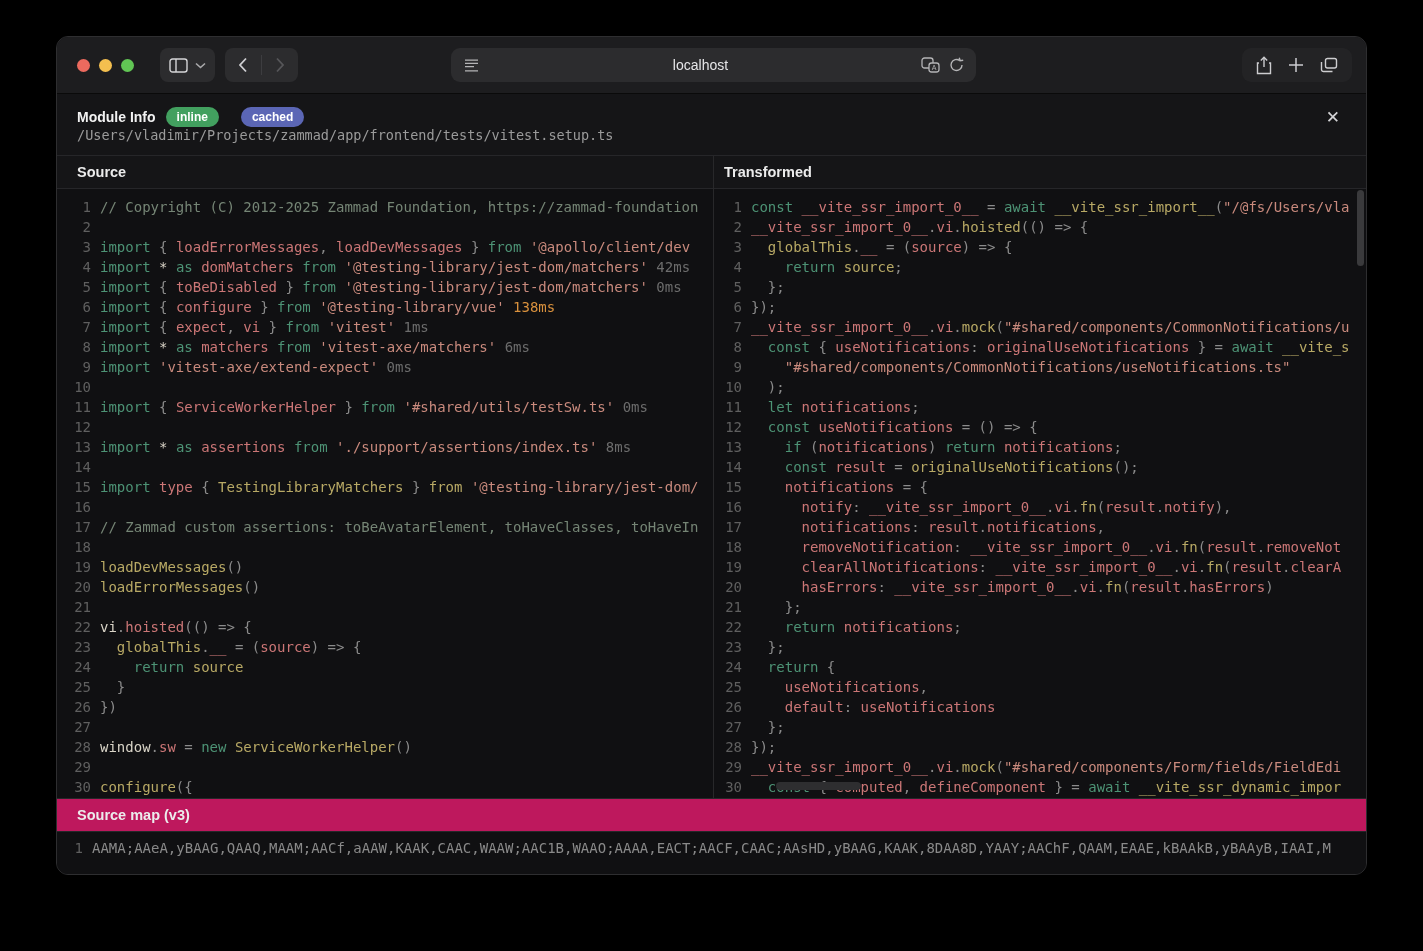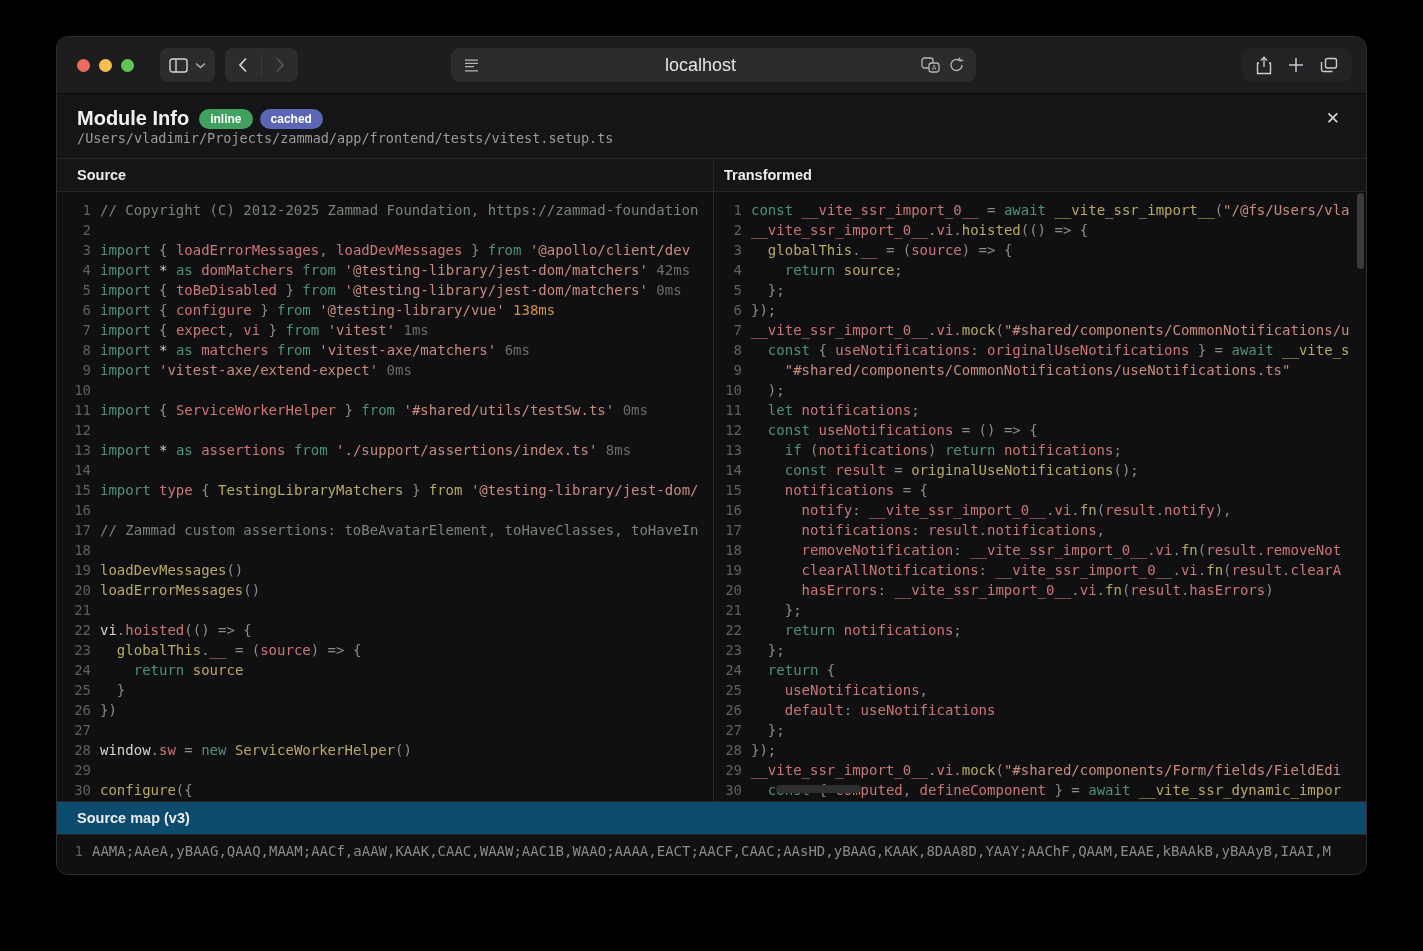--- a/index.html
+++ b/index.html
@@ -14,31 +14,31 @@
   .traffic{display:flex;gap:9px;margin-left:20px;}
   .light{width:13px;height:13px;border-radius:50%;}
   .light.r{background:var(--tl-red);} .light.y{background:var(--tl-yellow);} .light.g{background:var(--tl-green);}
   .tb-group{background:#2c2c2e;border-radius:8px;height:34px;display:flex;align-items:center;}
   .tb-sidebar{margin-left:26px;padding:0 9px;gap:7px;}
   .tb-nav{margin-left:10px;}
   .tb-nav .half{width:36px;height:34px;display:flex;align-items:center;justify-content:center;}
   .tb-nav .divider{width:1px;height:20px;background:#3d3d40;}
   .urlbar{position:absolute;left:394px;top:11px;width:525px;height:34px;background:#2c2c2e;
           border-radius:9px;display:flex;align-items:center;padding:0 12px;box-sizing:border-box;}
-  .urlbar .host{flex:1;text-align:center;color:#e6e6e8;font-size:18px;}
+  .urlbar .host{flex:1;text-align:center;color:#e6e6e8;font-size:14px;}
   .right-group{position:absolute;right:14px;top:11px;height:34px;display:flex;align-items:center;
                gap:8px;background:#232325;border-radius:9px;padding:0 10px;}
   .icon-btn{display:flex;align-items:center;justify-content:center;background:none;border:none;padding:4px;cursor:default;}
   svg.ic{display:block;}
 
   
   .module-header{background:#151517;padding:13px 20px 12px 20px;border-bottom:1px solid #262629;}
   .mh-row{display:flex;align-items:center;gap:10px;}
-  .mh-title{color:#f2f2f2;font-size:20px;font-weight:700;margin:0;}
-  .badges{display:flex;gap:7px;}
+  .mh-title{color:#f2f2f2;font-size:14px;font-weight:700;margin:0;}
+  .badges{display:flex;gap:22px;}
   .pill{color:#fff;font-size:12px;font-weight:700;border-radius:999px;padding:4px 11px;line-height:1;}
   .mh-spacer{flex:1;}
   .timings{display:flex;gap:11px;}
   .close-btn{background:none;border:none;color:#d3d3d5;font-size:17px;line-height:1;margin-left:10px;cursor:default;}
   .mh-path{color:#9b9b9b;font-size:13.5px;font-family:"DejaVu Sans Mono",monospace;}
 
   
   .panes{display:flex;height:642px;justify-content:flex-end;}
   .pane{width:657px;box-sizing:border-box;display:flex;flex-direction:column;position:relative;}
   .pane.right{width:654px;border-left:1px solid #28282a;}
@@ -53,21 +53,21 @@
   .lc{white-space:pre;overflow:hidden;color:var(--plain);}
   .tk-k{color:var(--kw);} .tk-s{color:var(--str);} .tk-v{color:var(--vr);} .tk-f{color:var(--fn);}
   .tk-p{color:var(--pun);} .tk-c{color:var(--cmt);} .tk-t{color:var(--plain);}
   .tk-d{color:var(--dim);} .tk-o{color:var(--hot);} .tk-m{color:var(--map);}
 
   .vscroll{position:absolute;right:2px;top:34px;width:7px;height:76px;border-radius:4px;background:#3a3a3c;}
   .hscroll{position:absolute;left:62px;bottom:8px;width:85px;height:8px;border-radius:4px;background:#2e2e30;}
 
   
   .sourcemap{border-top:1px solid #262629;position:relative;height:108px;background:#101012;}
-  .sm-header{height:32px;background:#0c4a6e;display:flex;align-items:center;padding-left:20px;
+  .sm-header{height:32px;background:#be185d;display:flex;align-items:center;padding-left:20px;
              border-bottom:1px solid #262629;}
   .sm-header .pt{color:#ececec;font-size:14.5px;font-weight:700;}
   .sm-code{font-family:"DejaVu Sans Mono",monospace;font-size:14px;line-height:20px;padding-top:6px;overflow:hidden;}
   .sm-code .ln{width:18px;min-width:18px;}
 </style>
 </head>
 <body>
 
 <div class="stage">
   <div class="window">

